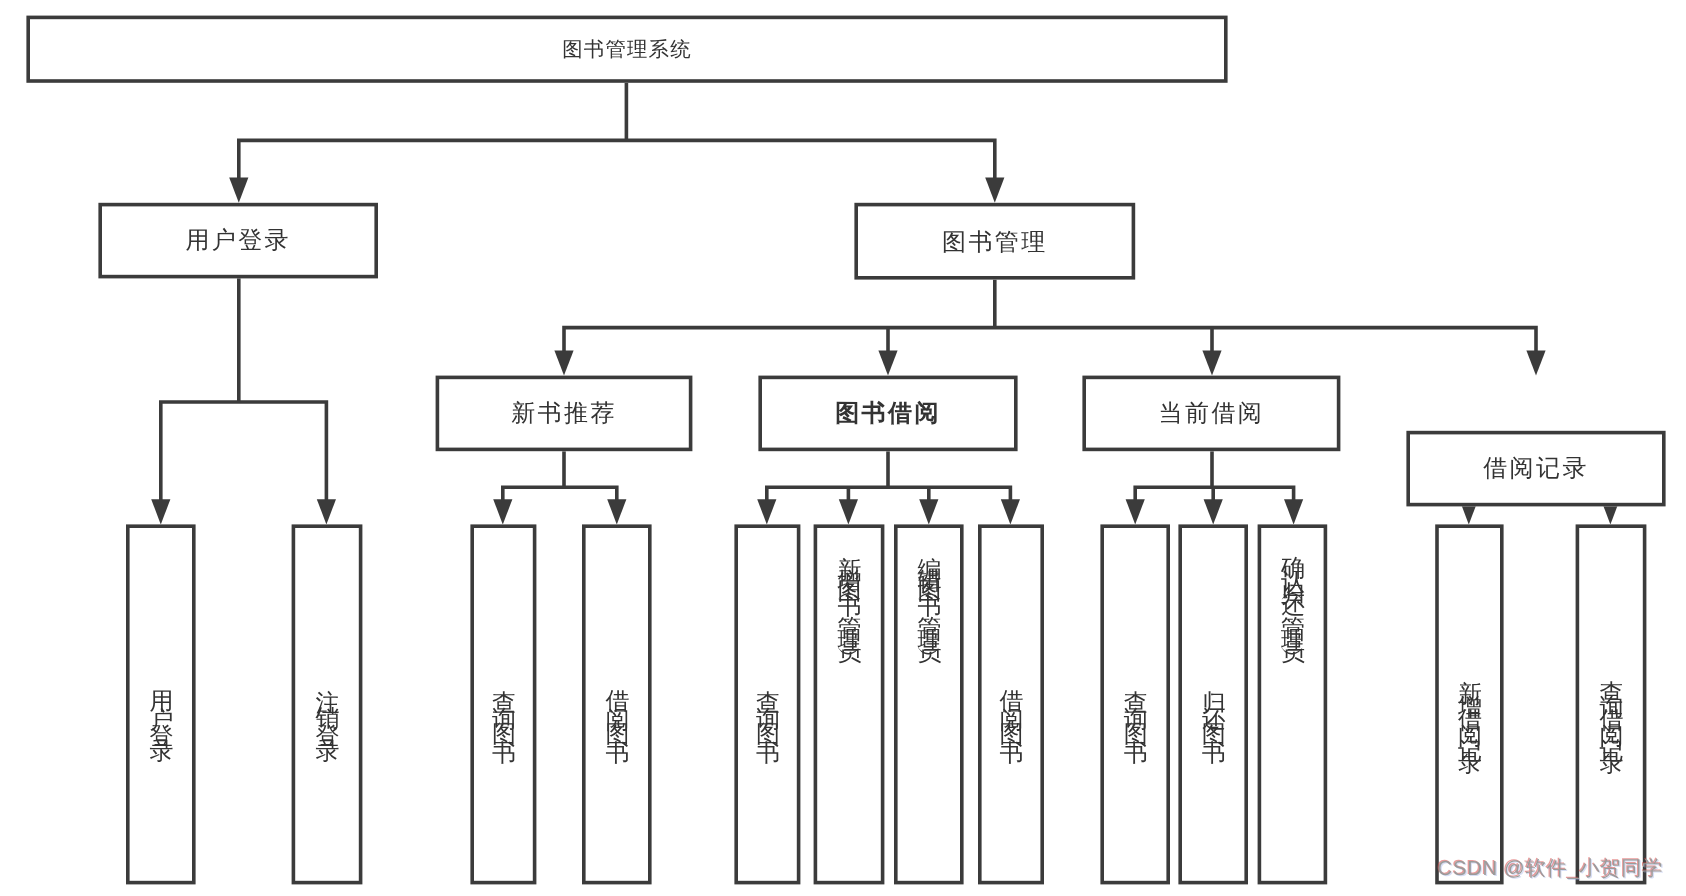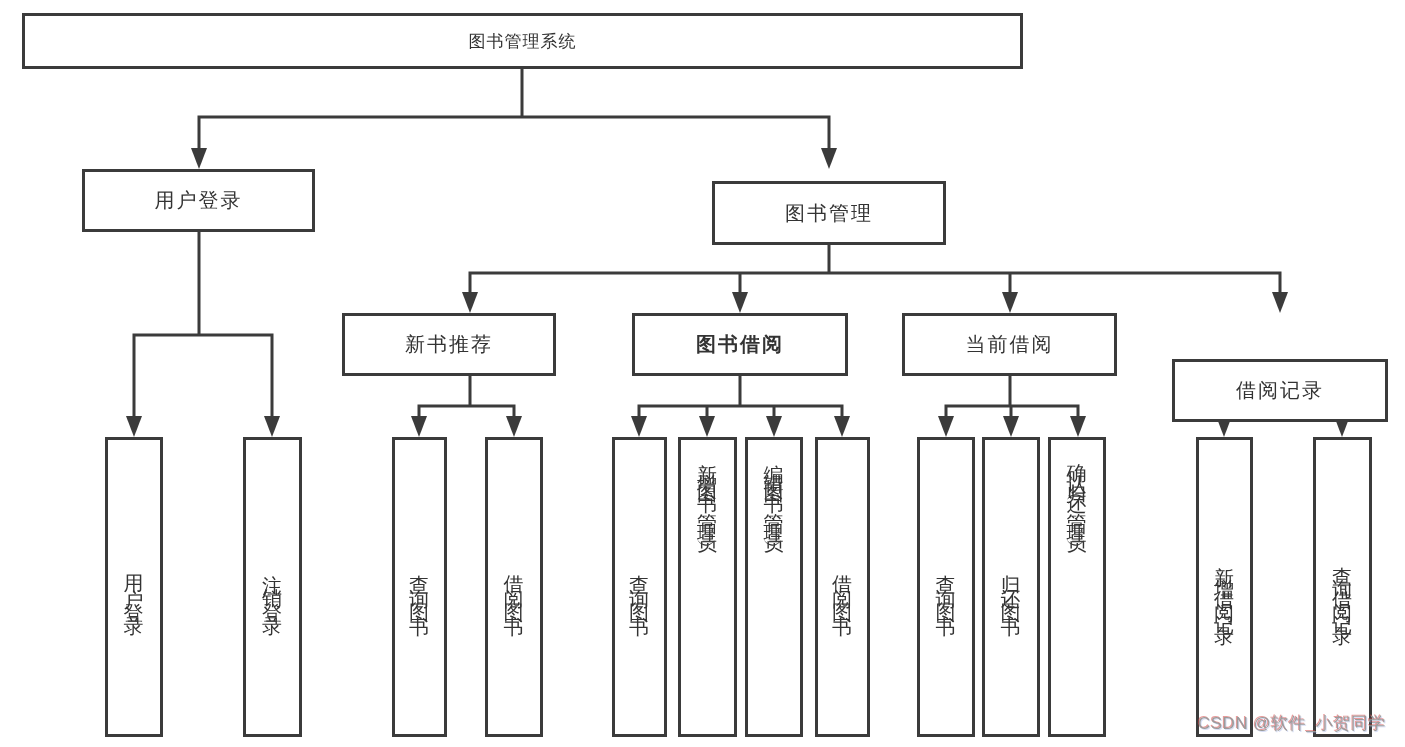--- a/index.html
+++ b/index.html
@@ -81,25 +81,25 @@
     </g>
   </svg>
 
   <div class="box root-box" style="left:22px;top:13px;width:1001px;height:56px;">
     <span>图书管理系统</span>
   </div>
 
   <div class="box h-box" style="left:82px;top:169px;width:233px;height:63px;">
     <span>用户登录</span>
   </div>
-  <div class="box h-box" style="left:712px;top:169px;width:234px;height:64px;margin-top:12px;">
+  <div class="box h-box" style="left:712px;top:169px;width:234px;height:64px;">
     <span>图书管理</span>
   </div>
 
-  <div class="box h-box" style="left:342px;top:313px;width:214px;height:63px;">
+  <div class="box h-box" style="left:363px;top:313px;width:214px;height:63px;">
     <span>新书推荐</span>
   </div>
   <div class="box h-box" style="left:632px;top:313px;width:216px;height:63px;font-weight:bold;">
     <span>图书借阅</span>
   </div>
   <div class="box h-box" style="left:902px;top:313px;width:215px;height:63px;">
     <span>当前借阅</span>
   </div>
   <div class="box h-box" style="left:1172px;top:313px;width:216px;height:63px;margin-top:46px;">
     <span>借阅记录</span>

